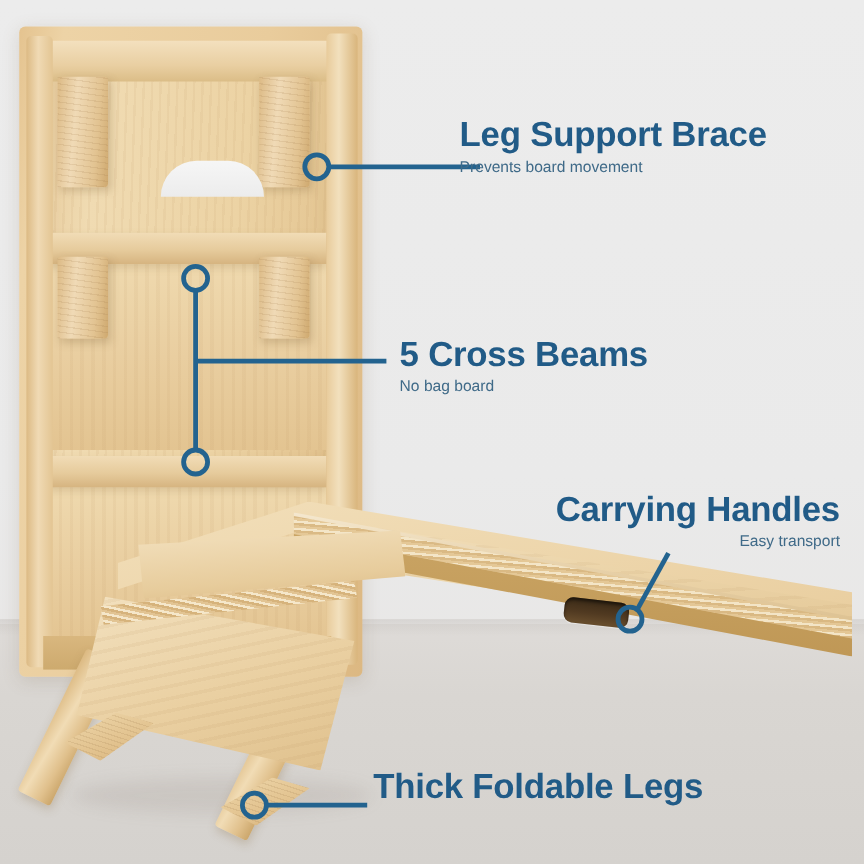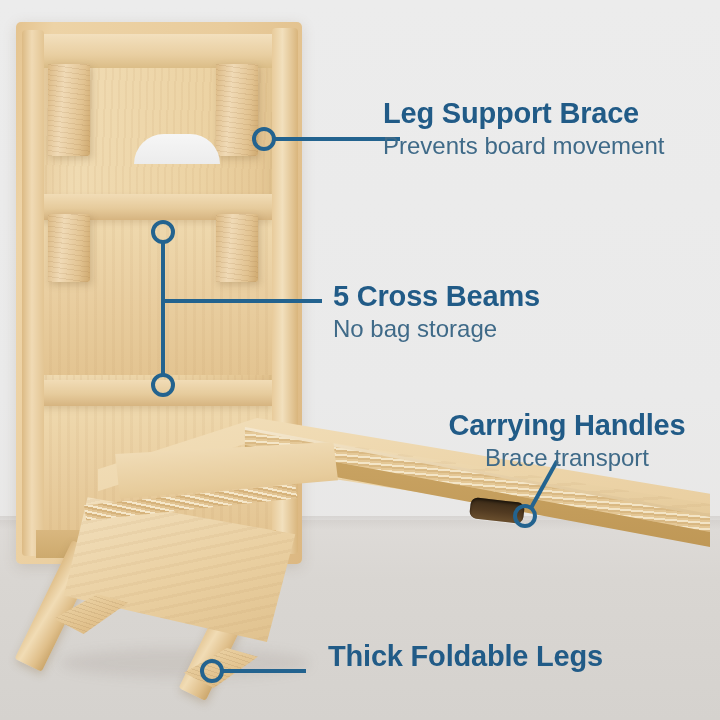--- a/index.html
+++ b/index.html
@@ -124,25 +124,25 @@
   .leg-shadow{position:absolute;left:36px;top:196px;width:250px;height:30px;
     border-radius:50%;background:rgba(120,110,100,.12);filter:blur(6px);}
 
   
   .callouts{position:absolute;left:0;top:0;width:720px;height:720px;}
 
   
   .lbl{position:absolute;}
   .lbl .h{color:#215b87;font-size:29px;font-weight:bold;line-height:1.05;
     letter-spacing:-0.2px;white-space:nowrap;}
-  .lbl .s{color:#3f6a88;font-size:24px;line-height:1.25;margin-top:3px;white-space:nowrap;}
+  .lbl .s{color:#3f6a88;font-size:13px;line-height:1.25;margin-top:3px;white-space:nowrap;}
   #lbl-brace{left:383px;top:98px;}
   #lbl-beams{left:333px;top:281px;}
-  #lbl-handles{left:434px;top:410px;text-align:center;width:266px;}
-  #lbl-legs{left:311px;top:641px;margin-left:17px;}
+  #lbl-handles{left:434px;top:410px;text-align:right;width:266px;}
+  #lbl-legs{left:311px;top:641px;}
 </style>
 </head>
 <body>
 
 <div id="stage">
 
   <div class="bg-wall"></div>
   <div class="bg-floor"></div>
   <div class="floor-seam"></div>
 
@@ -217,25 +217,25 @@
     </g>
   </svg>
 
   <div class="lbl" id="lbl-brace">
     <div class="h">Leg Support Brace</div>
     <div class="s">Prevents board movement</div>
   </div>
 
   <div class="lbl" id="lbl-beams">
     <div class="h">5 Cross Beams</div>
-    <div class="s">No bag storage</div>
+    <div class="s">No bag board</div>
   </div>
 
   <div class="lbl" id="lbl-handles">
     <div class="h">Carrying Handles</div>
-    <div class="s">Brace transport</div>
+    <div class="s">Easy transport</div>
   </div>
 
   <div class="lbl" id="lbl-legs">
     <div class="h">Thick Foldable Legs</div>
   </div>
 
 </div>
 
 </body></html>

